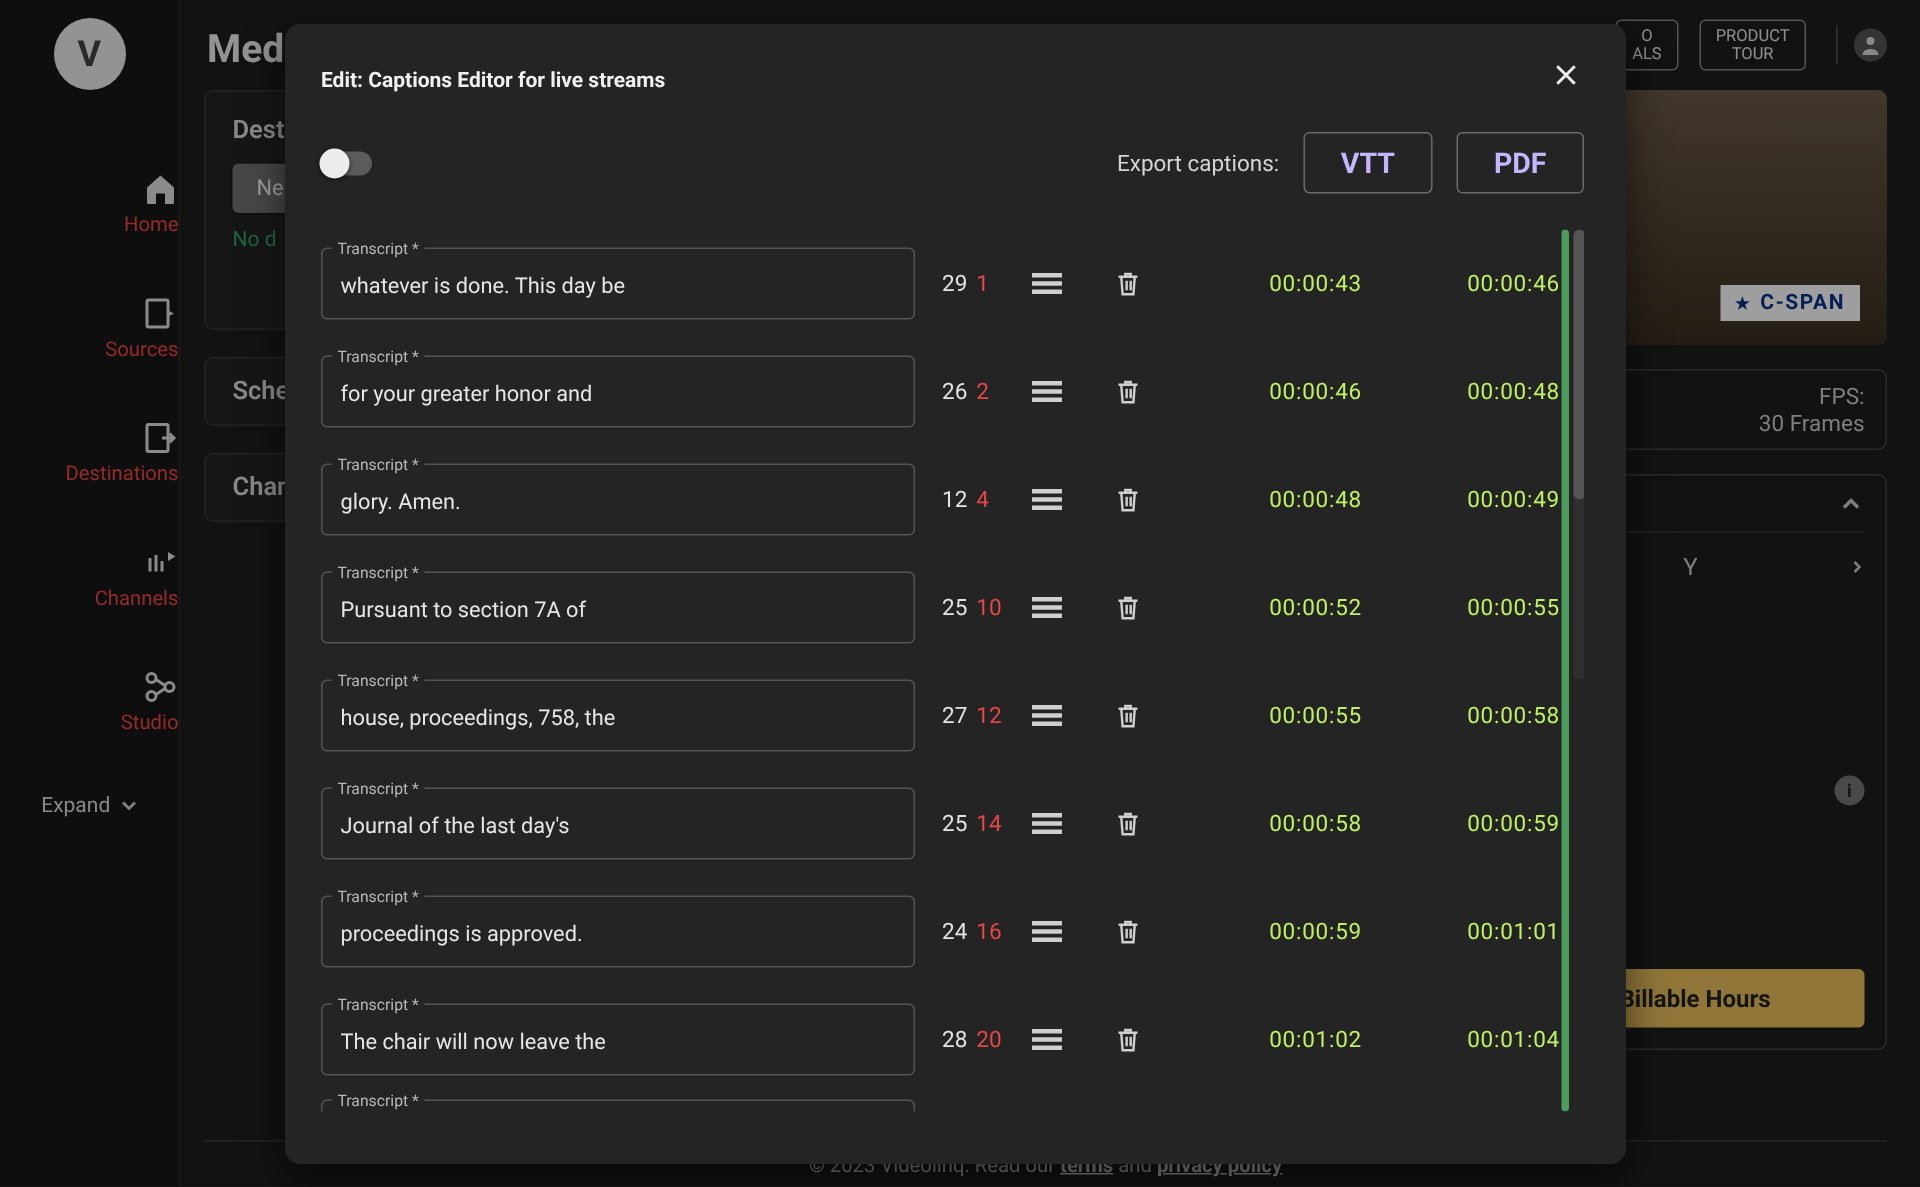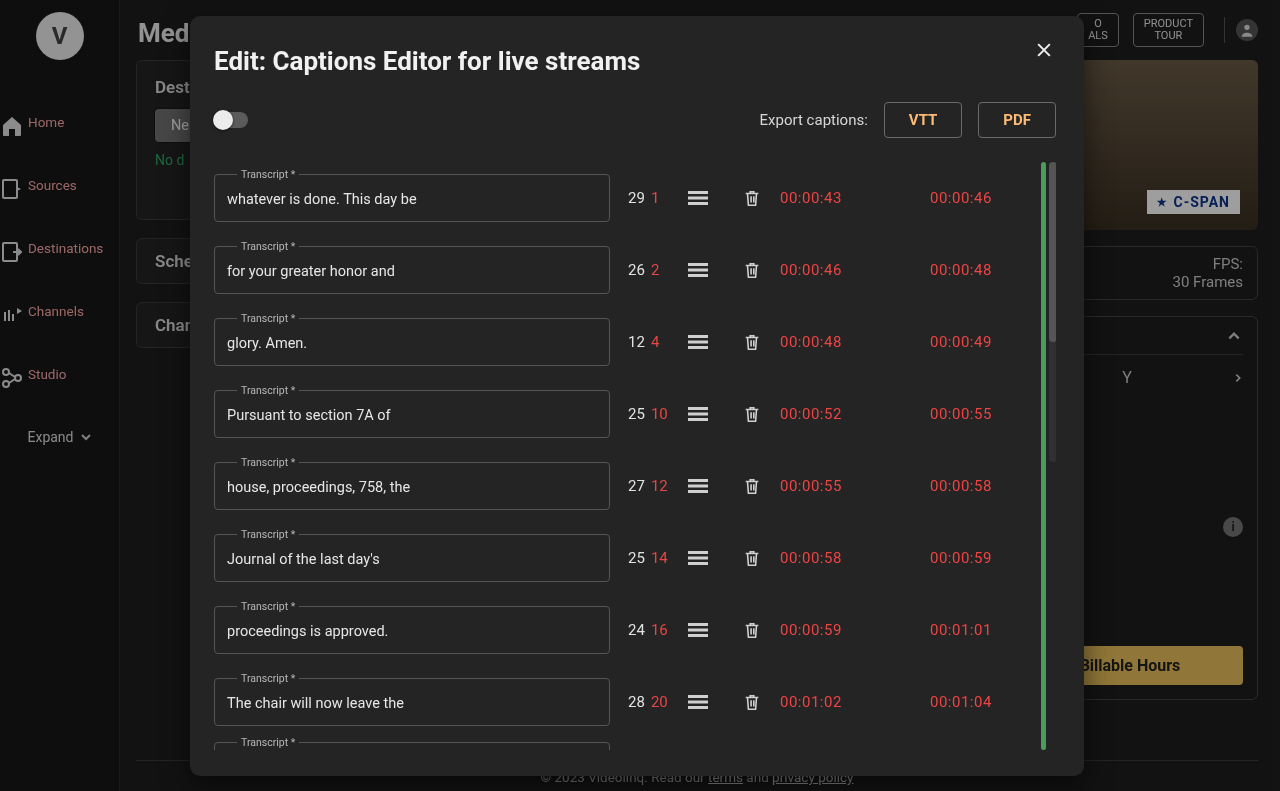--- a/index.html
+++ b/index.html
@@ -14,22 +14,22 @@
     position:absolute; left:0; top:0; width:120px; height:100%;
     background:#181818; padding:12px 0 0 0; display:flex; flex-direction:column; align-items:center;
     border-right:1px solid #2b2b2b;
   }
   .logo{
     width:48px; height:48px; border-radius:50%; background:#eee; color:#444;
     display:flex; align-items:center; justify-content:center; font-size:24px; font-weight:700;
     margin-bottom:36px;
   }
   .nav-item{
-    width:100%; display:flex; flex-direction:row; align-items:flex-start; gap:4px;
-    padding:18px 0 21px 0; cursor:pointer; font-size:13.5px; color:#fca5a5;
+    width:100%; display:flex; flex-direction:column; align-items:flex-end; gap:4px;
+    padding:18px 0 21px 0; cursor:pointer; font-size:13.5px; color:#ef4444;
   }
   .nav-item .icon{width:24px;height:24px;display:flex;align-items:center;justify-content:center;color:#e0e0e0;}
   .expand{
     margin-top:18px; margin-bottom:auto; display:flex; align-items:center; gap:6px;
     font-size:14px; color:#ddd; cursor:pointer;
   }
   .expand .chev{width:12px;height:12px;display:inline-block;}
 
   
   .page{
@@ -86,52 +86,52 @@
   }
   .gold-btn{
     background:#e9bf5b;color:#222;font-weight:700;font-size:16px;
     padding:10px 14px;border-radius:4px;text-align:center;margin-top:14px;
   }
 
   .footer{
     position:absolute;left:16px;right:22px;bottom:6px;border-top:1px solid #3a3a3a;padding-top:8px;
     font-size:13.5px;color:#bfbfbf;text-align:center;
   }
-  .footer .link{color:#cfcfcf;text-decoration:underline;}
+  .footer .link{color:#cfcfcf;text-decoration:underline;font-weight:bold;}
 
   
   .backdrop{
     position:absolute; inset:0; background:rgba(0,0,0,.38);
   }
   .modal{
     position:absolute; left:190px; top:16px; width:894px; height:760px;
     background:#242424; border-radius:10px; padding:30px 28px 18px 24px;
     box-shadow:0 10px 28px rgba(0,0,0,.55);
   }
-  .modal-title{font-size:26px;font-weight:700;color:#f1f1f1;}
+  .modal-title{font-size:14px;font-weight:700;color:#f1f1f1;}
   .close-x{
     position:absolute; right:28px; top:22px; width:24px;height:24px;cursor:pointer;color:#f0f0f0;
     display:flex;align-items:center;justify-content:center;font-size:22px;
   }
   .modal-sub-row{
     margin-top:26px;display:flex;align-items:center;justify-content:space-between;
   }
   .sub-left{display:flex;flex-direction:column;gap:10px;font-size:14.5px;color:#d6d6d6;}
   .toggle{
     width:34px;height:16px;border-radius:10px;background:#5b5b5b;position:relative;cursor:pointer;
   }
   .toggle .knob{
     position:absolute;left:-1px;top:-2px;width:20px;height:20px;border-radius:50%;background:#ececec;
     box-shadow:0 1px 3px rgba(0,0,0,.6);
   }
   .sub-right{display:flex;align-items:center;gap:16px;text-align:right;}
   .sub-right .lbl{font-size:15px;color:#d6d6d6;}
   .exp-btn{
-    border:1px solid #6a6a6a;border-radius:4px;padding:8px 24px;font-size:15px;font-weight:700;
-    background:transparent;color:#fdba74;cursor:pointer;
+    border:1px solid #6a6a6a;border-radius:4px;padding:8px 24px;font-size:19px;font-weight:700;
+    background:transparent;color:#c4b5fd;cursor:pointer;
   }
 
   
   .rows-wrap{
     margin-top:24px; height:588px; overflow:hidden; position:relative;
   }
   .rows-wrap .scroll-track{
     position:absolute; right:-1px; top:0; width:8px; height:300px;
     background:rgba(255,255,255,.06); border-radius:4px;
   }
@@ -148,28 +148,28 @@
   .row{
     display:grid;
     grid-template-columns: 396px 60px 110px 150px 110px;
     align-items:center; gap:0; height:72px;
   }
   .transcript{
     position:relative; border:1px solid #555; border-radius:4px; height:48px;
     padding:16px 12px 0 12px; color:#e6e6e6; font-size:14.5px;
   }
   .transcript .fl{
-    position:absolute; left:22px; top:-7px; background:#242424; padding:0 4px;
+    position:absolute; left:6px; top:-7px; background:#242424; padding:0 4px;
     font-size:10.5px; color:#b8b8b8;
   }
   .counts{font-size:15px;color:#e2e2e2;text-align:left;padding-left:18px;white-space:nowrap;}
   .counts .b{color:#e54646;margin-left:6px;}
   .ico-group{display:flex;gap:34px;justify-content:center;color:#cfcfcf;}
   .ico-group .ico{width:20px;height:18px;cursor:pointer;display:flex;align-items:center;justify-content:center;}
-  .time{font-size:15px;color:#ef4444;letter-spacing:.5px;}
+  .time{font-size:15px;color:#bef264;text-align:right;letter-spacing:.5px;}
   .start{padding-right:22px;}
 
   svg{display:block;}
 </style>
 </head>
 <body>
 
 <div class="sidebar">
   <div class="logo">V</div>
 

